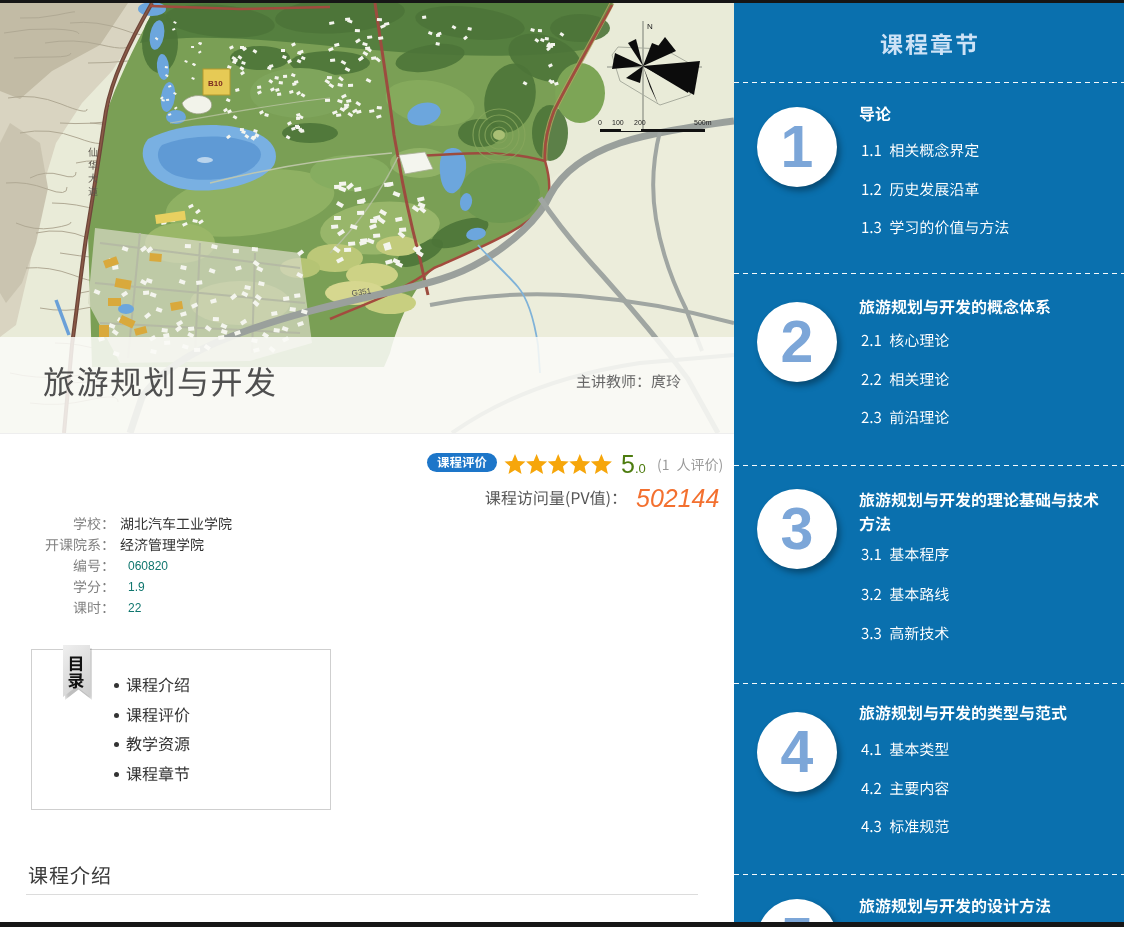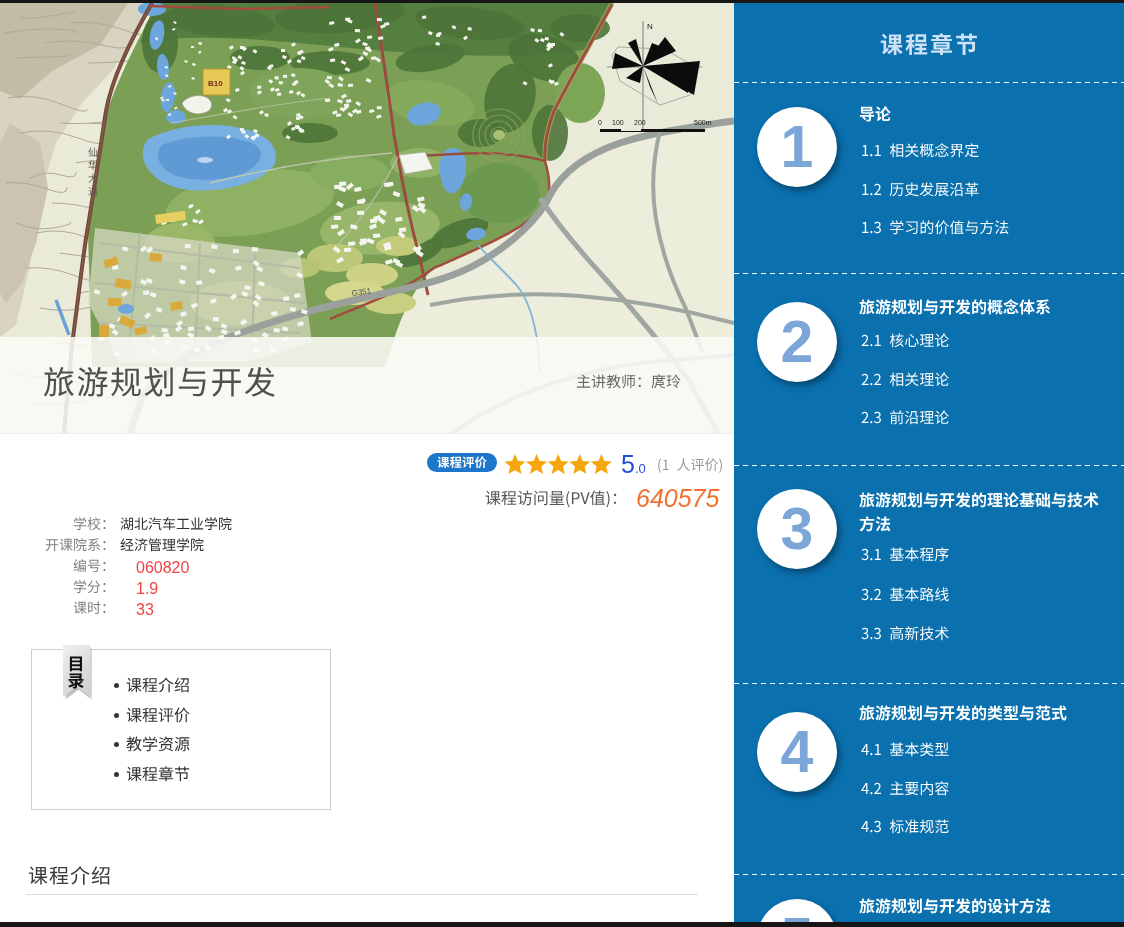--- a/index.html
+++ b/index.html
@@ -5,24 +5,24 @@
 .abs{position:absolute}
 #topbar{left:0;top:0;width:1124px;height:3px;background:#161616;z-index:60}
 #botbar{left:0;top:922px;width:1124px;height:5px;background:#161616;z-index:60}
 #banner{left:0;top:3px;width:734px;height:430px;overflow:hidden}
 #overlay{left:0;top:337px;width:734px;height:97px;background:rgba(250,250,247,0.87);z-index:5;border-bottom:1px solid #eee}
 #sidebar{left:734px;top:3px;width:390px;height:919px;background:#0a70ae;overflow:hidden;z-index:4}
 .dash{position:absolute;left:0;width:390px;height:1px;background:repeating-linear-gradient(90deg,rgba(255,255,255,0.97) 0 5px,rgba(255,255,255,0) 5px 9px)}
 .circ{position:absolute;left:23px;width:80px;height:80px;border-radius:50%;background:#fff;box-shadow:3px 4px 6px rgba(0,0,0,0.35)}
 .num{position:absolute;left:23px;width:80px;height:80px;line-height:80px;text-align:center;font-size:59px;font-weight:bold;color:#7ca6d8;z-index:6}
 #pill{left:427px;top:453px;width:70px;height:19px;border-radius:10px;background:#1d76c9;z-index:3}
-#score{left:621px;top:450px;color:#1d4ed8;z-index:3;font-size:25px}
+#score{left:621px;top:450px;color:#4d7c0f;z-index:3;font-size:25px}
 #score small{font-size:13px}
 #pv{left:636px;top:484px;color:#f3702f;font-size:25px;font-style:italic;z-index:3}
-.val{position:absolute;left:136px;font-size:16px;color:#ef4444}
+.val{position:absolute;left:128px;font-size:12px;color:#0f766e}
 #dirbox{left:31px;top:649px;width:300px;height:161px;border:1px solid #cfcfcf;background:#fff}
 #ribbon{left:63px;top:645px;width:27px;height:52px;background:linear-gradient(135deg,#efefef,#cdcdcd);clip-path:polygon(0 0,100% 0,100% 100%,50% 80%,0 100%);z-index:7}
 #ribshadow{left:65px;top:648px;width:27px;height:52px;background:rgba(0,0,0,0.25);clip-path:polygon(0 0,100% 0,100% 100%,50% 80%,0 100%);filter:blur(2px);z-index:6}
 .bullet{position:absolute;left:114px;width:5px;height:5px;border-radius:50%;background:#333}
 #secline{left:26px;top:894px;width:672px;border-top:1px solid #dcdcdc}
 #textsvg{left:0;top:0;z-index:50;pointer-events:none}
 </style></head><body>
 <div id="banner" class="abs"><svg width="734" height="430" viewBox="0 0 734 430">
       <rect width="734" height="430" fill="#e9ebd8"></rect>
       <path d="M734,118 C690,124 650,130 620,140 C580,153 555,170 535,192 C515,216 498,240 478,256 C448,274 418,280 388,287 C338,298 278,312 228,332 C188,347 158,367 138,392 L126,430 L734,430 Z" fill="#eceddb"></path>
@@ -455,24 +455,24 @@
   </div>
 <div id="pill" class="abs"></div>
 <svg class="abs" style="left:500px;top:449px;z-index:3" width="120" height="32">
     <polygon points="15.0,5.0 17.9,12.0 25.5,12.6 19.8,17.5 21.5,24.9 15.0,21.0 8.5,24.9 10.2,17.5 4.5,12.6 12.1,12.0" fill="#f6a60b"></polygon>
     <polygon points="36.6,5.0 39.5,12.0 47.1,12.6 41.4,17.5 43.1,24.9 36.6,21.0 30.1,24.9 31.8,17.5 26.1,12.6 33.7,12.0" fill="#f6a60b"></polygon>
     <polygon points="58.2,5.0 61.1,12.0 68.7,12.6 63.0,17.5 64.7,24.9 58.2,21.0 51.7,24.9 53.4,17.5 47.7,12.6 55.3,12.0" fill="#f6a60b"></polygon>
     <polygon points="79.8,5.0 82.7,12.0 90.3,12.6 84.6,17.5 86.3,24.9 79.8,21.0 73.3,24.9 75.0,17.5 69.3,12.6 76.9,12.0" fill="#f6a60b"></polygon>
     <polygon points="101.4,5.0 104.3,12.0 111.9,12.6 106.2,17.5 107.9,24.9 101.4,21.0 94.9,24.9 96.6,17.5 90.9,12.6 98.5,12.0" fill="#f6a60b"></polygon>
   </svg>
 <div id="score" class="abs">5<small>.0</small></div>
-<div id="pv" class="abs">640575</div>
+<div id="pv" class="abs">502144</div>
 <div class="val" style="top:559px">060820</div>
 <div class="val" style="top:580px">1.9</div>
-<div class="val" style="top:601px">33</div>
+<div class="val" style="top:601px">22</div>
 <div id="dirbox" class="abs"></div>
 <div id="ribshadow" class="abs"></div>
 <div id="ribbon" class="abs"></div>
 <div class="bullet" style="top:683px"></div>
 <div class="bullet" style="top:713px"></div>
 <div class="bullet" style="top:742px"></div>
 <div class="bullet" style="top:772px"></div>
 <div id="secline" class="abs"></div>
 <svg id="textsvg" class="abs" width="1124" height="927">
     <defs>

